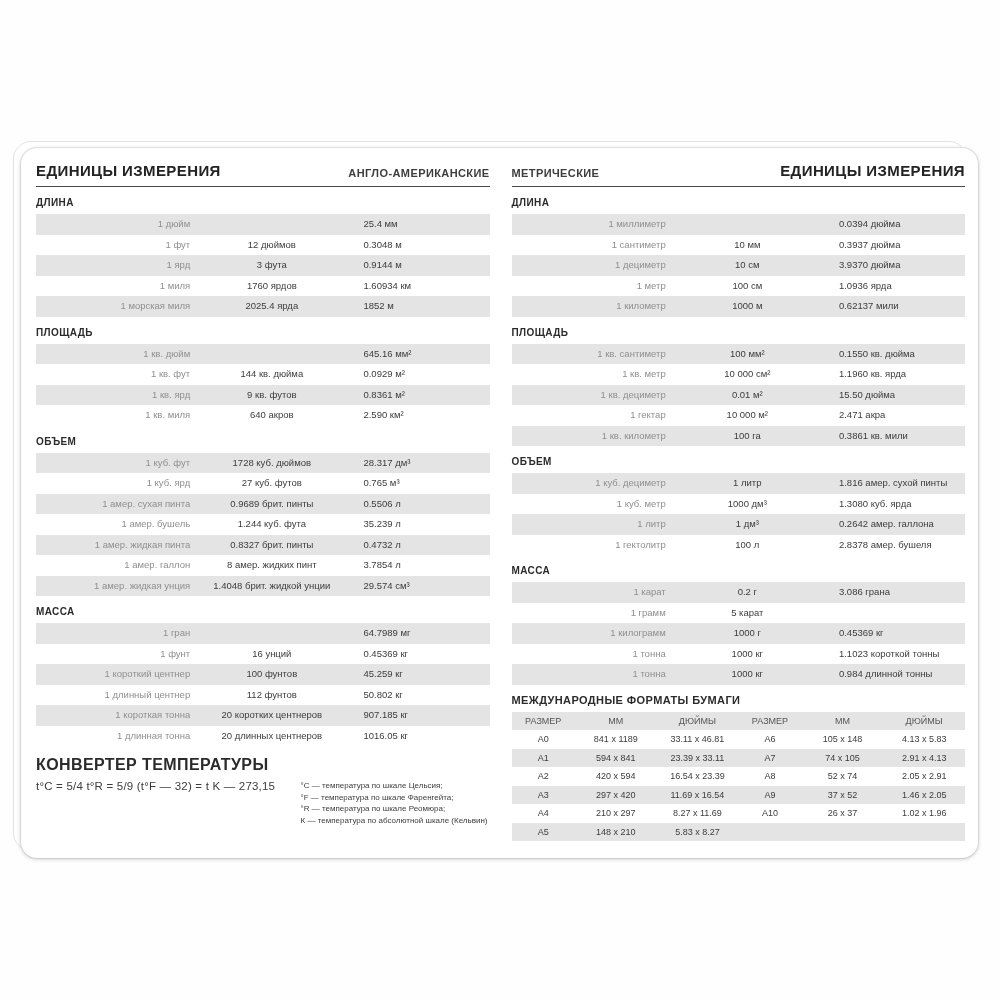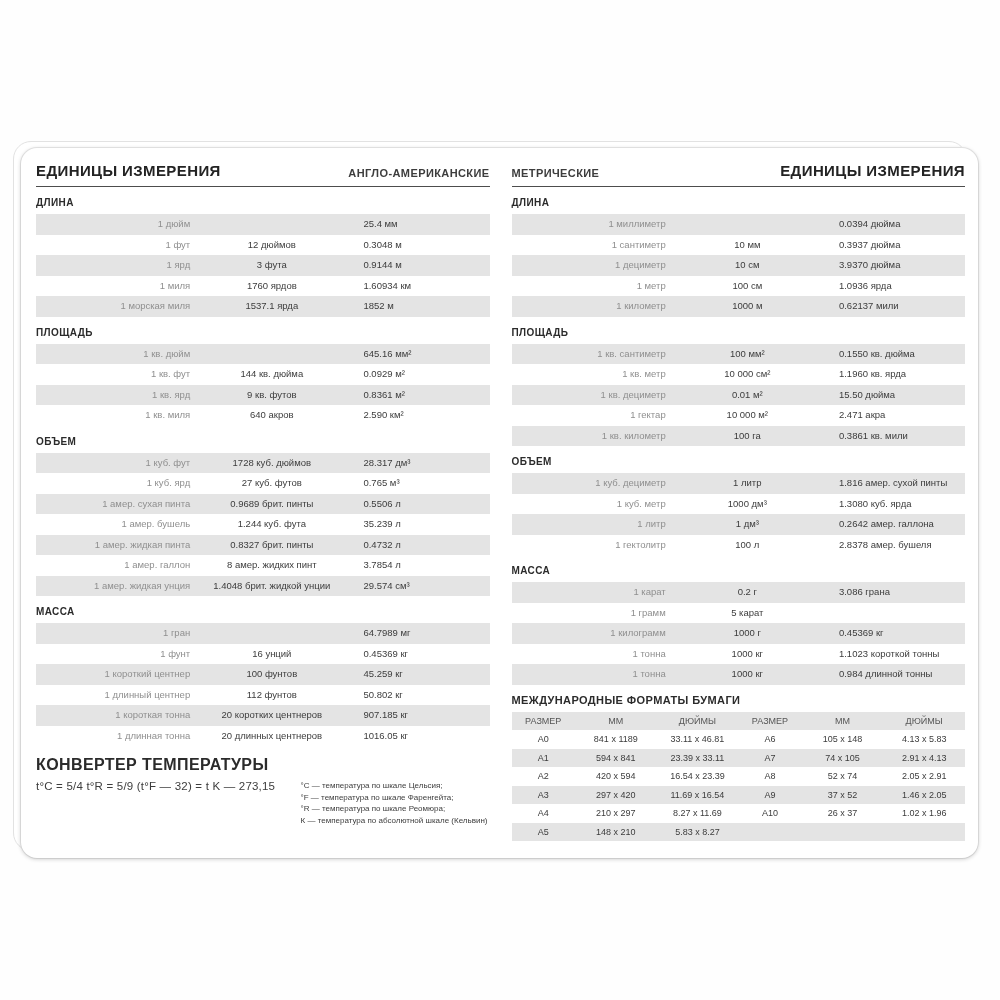--- a/index.html
+++ b/index.html
@@ -72,21 +72,21 @@
                   <div class="u-c2">3 фута</div>
                   <div class="u-c3">0.9144 м</div>
                 </div>
                 <div class="u-row">
                   <div class="u-c1">1 миля</div>
                   <div class="u-c2">1760 ярдов</div>
                   <div class="u-c3">1.60934 км</div>
                 </div>
                 <div class="u-row">
                   <div class="u-c1">1 морская миля</div>
-                  <div class="u-c2">1537.1 ярда</div>
+                  <div class="u-c2">2025.4 ярда</div>
                   <div class="u-c3">1852 м</div>
                 </div>
               </div>
             </div>
             <div class="sec">
               <div class="sec-label">ПЛОЩАДЬ</div>
               <div class="u-table">
                 <div class="u-row">
                   <div class="u-c1">1 кв. дюйм</div>
                   <div class="u-c2"></div>

